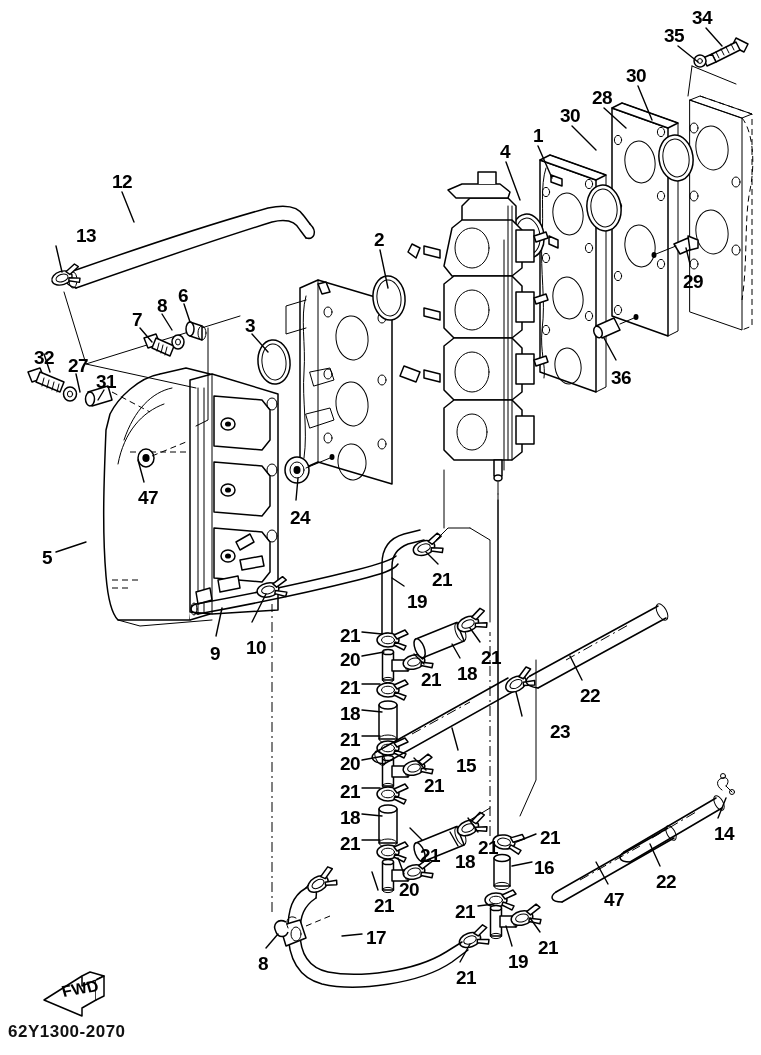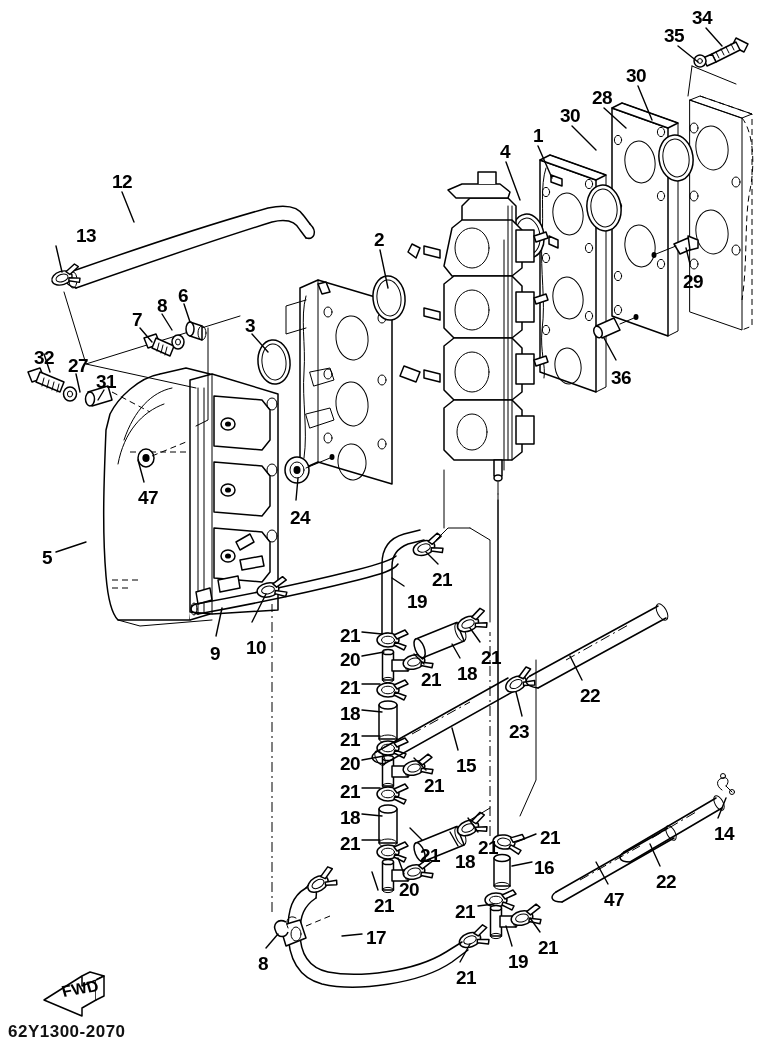--- a/index.html
+++ b/index.html
@@ -563,21 +563,21 @@
       <div class="callout" style="left: 432px; top: 570px;">21</div>
       <div class="callout" style="left: 407px; top: 592px;">19</div>
       <div class="callout" style="left: 340px; top: 626px;">21</div>
       <div class="callout" style="left: 340px; top: 650px;">20</div>
       <div class="callout" style="left: 421px; top: 670px;">21</div>
       <div class="callout" style="left: 457px; top: 664px;">18</div>
       <div class="callout" style="left: 481px; top: 648px;">21</div>
       <div class="callout" style="left: 340px; top: 678px;">21</div>
       <div class="callout" style="left: 340px; top: 704px;">18</div>
       <div class="callout" style="left: 580px; top: 686px;">22</div>
-      <div class="callout" style="left: 509px; top: 722px;">23</div>
+      <div class="callout" style="left: 550px; top: 722px;">23</div>
       <div class="callout" style="left: 456px; top: 756px;">15</div>
       <div class="callout" style="left: 340px; top: 730px;">21</div>
       <div class="callout" style="left: 340px; top: 754px;">20</div>
       <div class="callout" style="left: 424px; top: 776px;">21</div>
       <div class="callout" style="left: 340px; top: 782px;">21</div>
       <div class="callout" style="left: 340px; top: 808px;">18</div>
       <div class="callout" style="left: 340px; top: 834px;">21</div>
       <div class="callout" style="left: 420px; top: 846px;">21</div>
       <div class="callout" style="left: 455px; top: 852px;">18</div>
       <div class="callout" style="left: 478px; top: 838px;">21</div>

